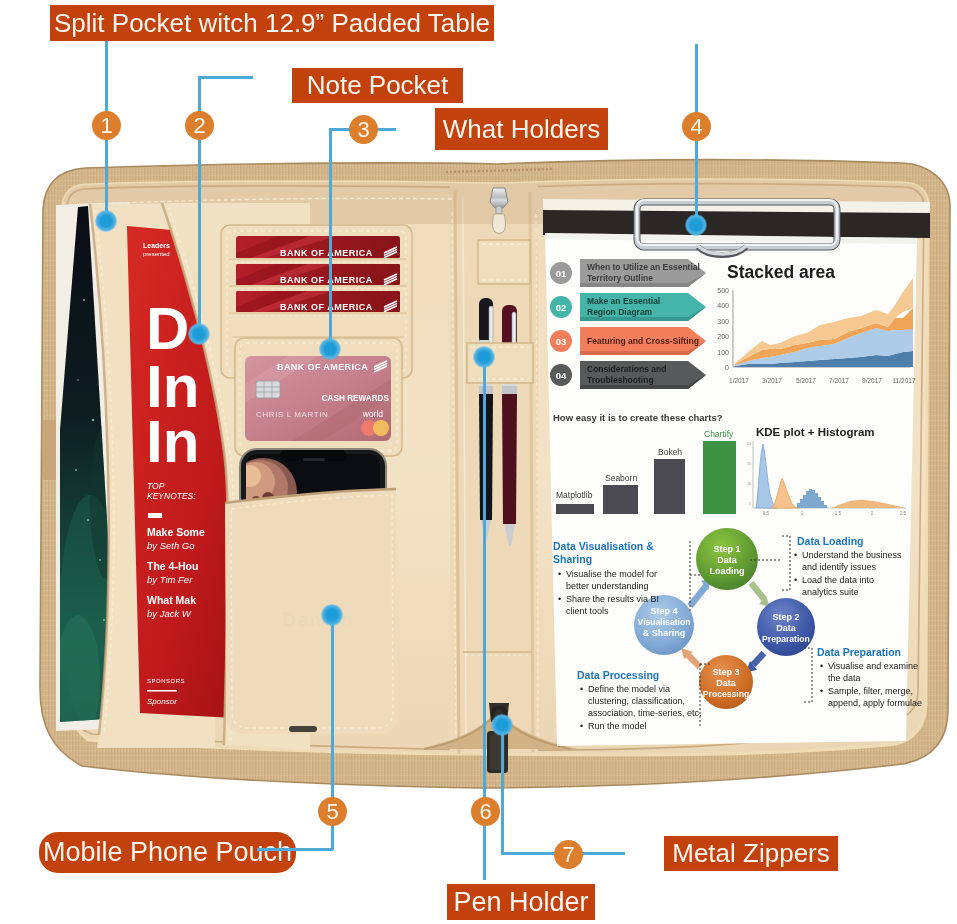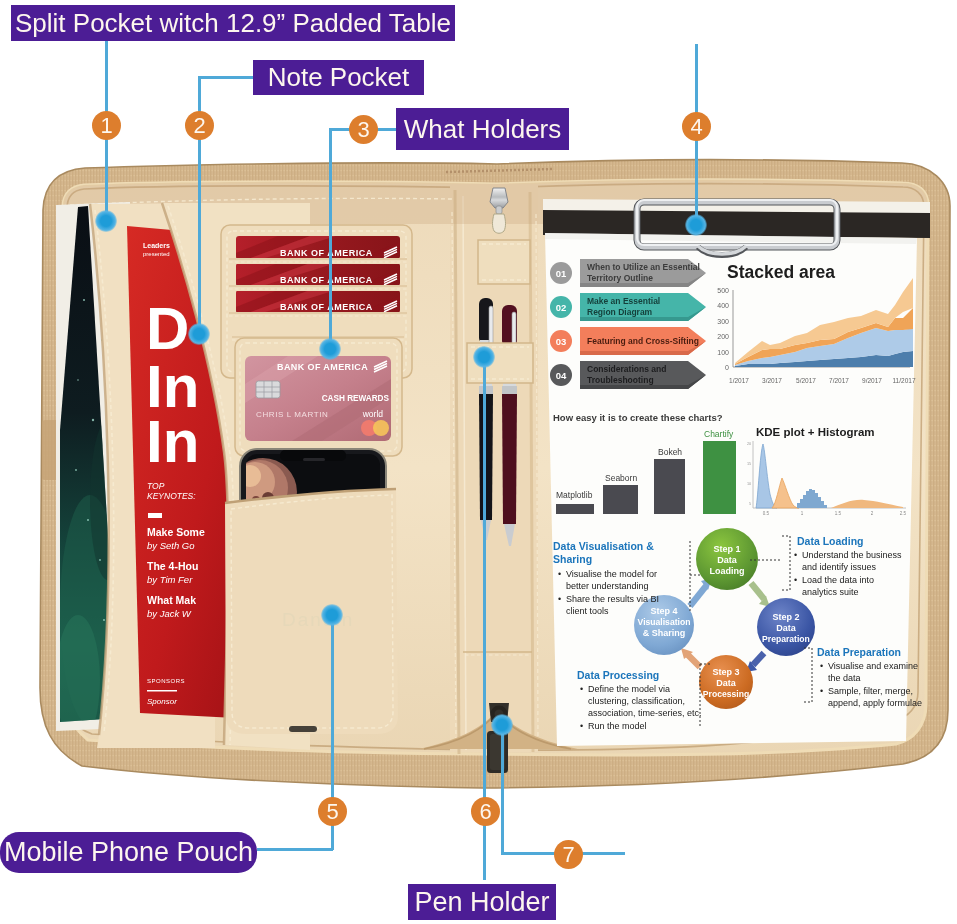--- a/index.html
+++ b/index.html
@@ -1,19 +1,19 @@
 <!DOCTYPE html>
 <html><head>
 <meta charset="utf-8">
 <style>
   html,body{margin:0;padding:0;background:#fff;}
   #stage{position:relative;width:957px;height:924px;overflow:hidden;background:#fff;
          font-family:"Liberation Sans",sans-serif;}
-  .lbl{position:absolute;background:#4c1d95;color:#fdf6ee;display:flex;align-items:center;
-       justify-content:center;white-space:nowrap;}
+  .lbl{position:absolute;background:#c2410c;color:#fdf6ee;display:flex;align-items:center;
+       justify-content:center;white-space:nowrap;margin-left:39px;}
   .ln{position:absolute;background:#4FA9D8;}
   .num{position:absolute;width:29px;height:29px;border-radius:50%;background:#DD7E2D;
        color:#fdf6ee;font-size:22px;display:flex;align-items:center;justify-content:center;z-index:6;}
   .dot{position:absolute;width:22px;height:22px;border-radius:50%;z-index:5;
        background:radial-gradient(circle,#1E9CD8 0 35%,#55b4e4 60%,rgba(160,212,240,0) 75%);}
 </style>
 </head>
 <body>
 <div id="stage">
 <svg width="957" height="924" viewBox="0 0 957 924" style="position:absolute;left:0;top:0;">
@@ -480,24 +480,25 @@
         <text x="820" y="694">•</text>
               <text x="828" y="694">Sample, filter, merge,</text>
         <text x="828" y="706">append, apply formulae</text>
       </g>
     </g>
   </g>
 </g>
 </svg>
 
 <div class="lbl" style="left:11px;top:5px;width:444px;height:36px;font-size:26px;">Split Pocket witch 12.9” Padded Table</div>
-<div class="lbl" style="left:253px;top:60px;width:171px;height:35px;font-size:26px;">Note Pocket</div>
+<div class="lbl" style="left:253px;top:68px;width:171px;height:35px;font-size:26px;">Note Pocket</div>
 <div class="lbl" style="left:396px;top:108px;width:173px;height:42px;font-size:26px;">What Holders</div>
 <div class="lbl" style="left:0px;top:832px;width:257px;height:41px;font-size:27px;border-radius:19px;">Mobile Phone Pouch</div>
 <div class="lbl" style="left:408px;top:884px;width:148px;height:36px;font-size:27px;">Pen Holder</div>
+<div class="lbl" style="left:625px;top:836px;width:174px;height:35px;font-size:26px;">Metal Zippers</div>
 
 <div class="ln" style="left:105px;top:41px;width:2.5px;height:180px;"></div>
 <div class="ln" style="left:198px;top:76px;width:55px;height:2.5px;"></div>
 <div class="ln" style="left:198px;top:76px;width:2.5px;height:258px;"></div>
 <div class="ln" style="left:329px;top:128px;width:67px;height:2.5px;"></div>
 <div class="ln" style="left:329px;top:128px;width:2.5px;height:221px;"></div>
 <div class="ln" style="left:695px;top:44px;width:2.5px;height:181px;"></div>
 <div class="ln" style="left:331px;top:615px;width:2.5px;height:235px;"></div>
 <div class="ln" style="left:257px;top:848px;width:76px;height:2.5px;"></div>
 <div class="ln" style="left:483px;top:357px;width:2.5px;height:523px;"></div>

